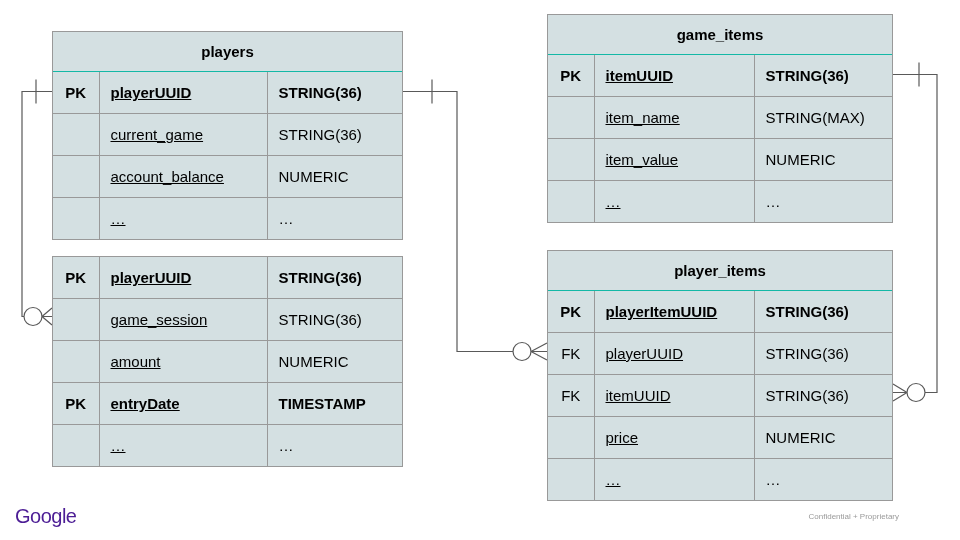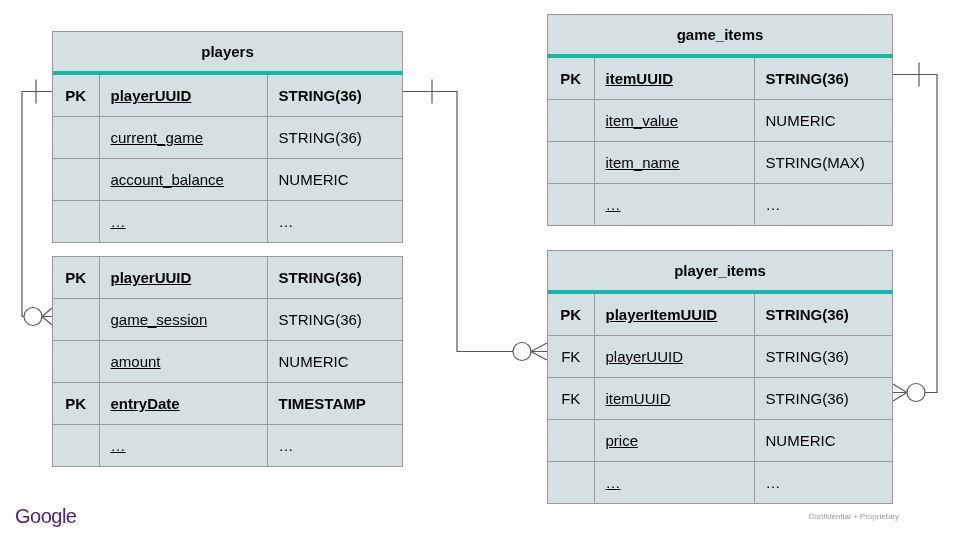--- a/index.html
+++ b/index.html
@@ -7,21 +7,21 @@
     position:relative;width:960px;height:540px;background:#ffffff;
     overflow:hidden;font-family:"Liberation Sans",sans-serif;color:#000;
   }
   .connector-layer{position:absolute;left:0;top:0;width:960px;height:540px;}
   .erd-table{
     position:absolute;background:#d4e0e2;border:1px solid #999999;
     box-sizing:border-box;
   }
   .erd-title{
     height:39px;line-height:39px;text-align:center;font-weight:bold;
-    font-size:15px;border-bottom:4px solid #14b8a6;
+    font-size:15px;border-bottom:1px solid #14b8a6;
   }
   .erd-table table{border-collapse:collapse;width:100%;table-layout:fixed;}
   .erd-table td{
     height:41px;font-size:15px;padding:0;overflow:hidden;white-space:nowrap;
   }
   .erd-table tr + tr td{border-top:1px solid #999999;}
   td.key{text-align:center;border-right:1px solid #999999;}
   td.field{padding-left:11px;border-right:1px solid #999999;text-decoration:underline;}
   td.type{padding-left:11px;}
   tr.bold td{font-weight:bold;}
@@ -103,30 +103,30 @@
           <col>
         </colgroup>
       <tbody>
           <tr class="bold">
         <td class="key">PK</td>
         <td class="field">itemUUID</td>
         <td class="type">STRING(36)</td>
       </tr>
       <tr>
         <td class="key"></td>
-        <td class="field">item_value</td>
-        <td class="type">NUMERIC</td>
-      </tr>
-      <tr>
-        <td class="key"></td>
         <td class="field">item_name</td>
         <td class="type">STRING(MAX)</td>
       </tr>
       <tr>
         <td class="key"></td>
+        <td class="field">item_value</td>
+        <td class="type">NUMERIC</td>
+      </tr>
+      <tr>
+        <td class="key"></td>
         <td class="field">…</td>
         <td class="type">…</td>
       </tr>
     </tbody>
       </table>
   </div>
 
   <div class="erd-table" style="left:52px;top:256px;width:351px">
     <table>
       <colgroup>

